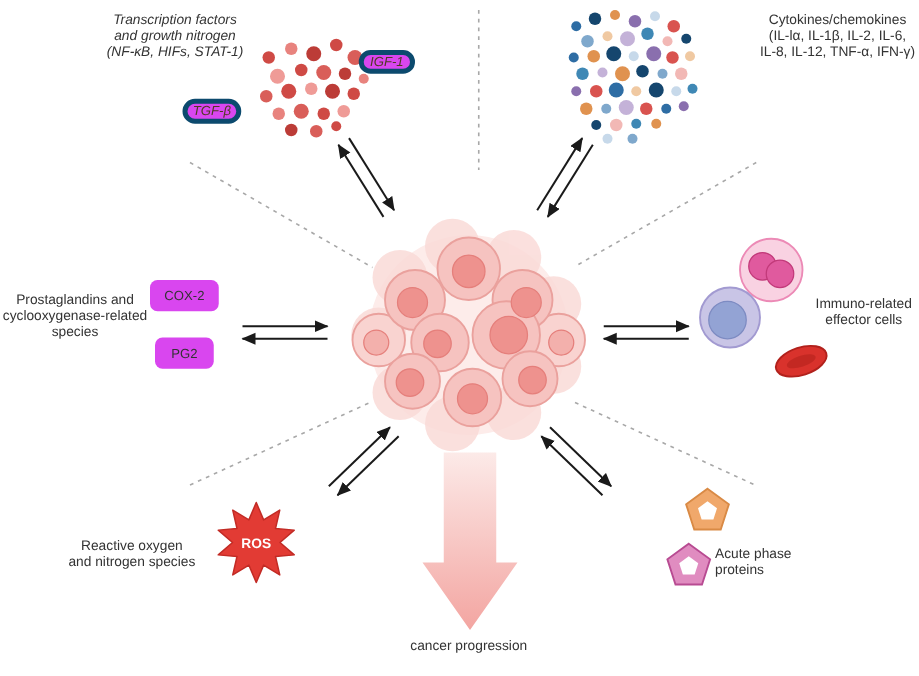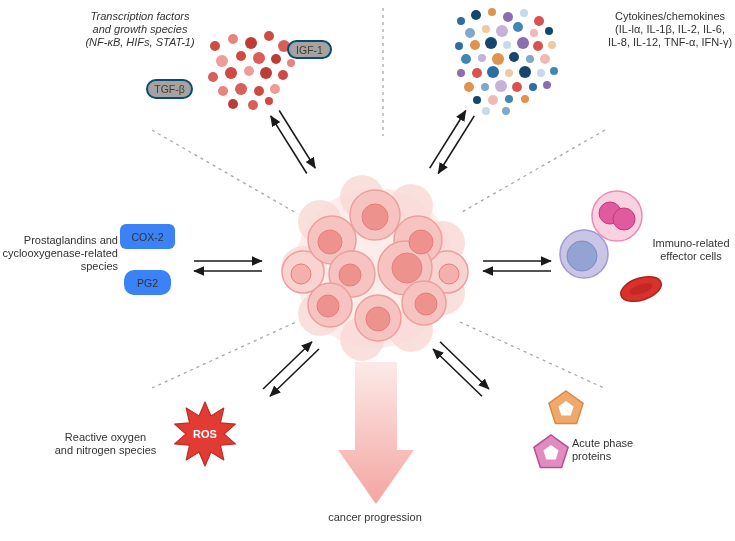--- a/index.html
+++ b/index.html
@@ -3,22 +3,22 @@
 <meta charset="utf-8">
 <style>
   html,body{margin:0;padding:0;background:#fff;}
   .canvas{position:relative;width:735px;height:541px;background:#ffffff;
           font-family:"Liberation Sans",sans-serif;color:#333;overflow:hidden;}
   .canvas svg.base{position:absolute;left:0;top:0;}
   .label{position:absolute;font-size:11px;line-height:13px;text-align:center;color:#333;}
   .label.left-align{text-align:left;}
   .pill{position:absolute;display:flex;align-items:center;justify-content:center;
         font-size:10.5px;box-sizing:border-box;}
-  .pill.orange{background:#a3a3a3;border:2px solid #0c4a6e;border-radius:10px;color:#4f3a22;}
-  .pill.lavender{background:#3b82f6;border:none;border-radius:6px;color:#333;}
+  .pill.orange{background:#d946ef;border:4px solid #0c4a6e;border-radius:10px;color:#4f3a22;font-style:italic;}
+  .pill.lavender{background:#d946ef;border:none;border-radius:6px;color:#333;}
 </style>
 </head>
 <body>
 
 <div class="canvas">
 
   <svg class="base" width="735" height="541" viewBox="0 0 735 541">
     <defs>
       <marker id="ah" markerWidth="8" markerHeight="8" refX="6.5" refY="3" orient="auto">
         <path d="M0,0 L7,3 L0,6 Z" fill="#1a1a1a"></path>
@@ -197,47 +197,47 @@
     </g>
 
     <g>
       <polygon stroke="#c22b25" stroke-width="1.2" stroke-linejoin="round" points="205,402 210.9,415.9 223.8,408.1 220.4,422.8 235.4,424.1 224,434 235.4,443.9 220.4,445.2 223.8,459.9 210.9,452.1 205,466 199.1,452.1 186.2,459.9 189.6,445.2 174.6,443.9 186,434 174.6,424.1 189.6,422.8 186.2,408.1 199.1,415.9" fill="#e23b34"></polygon>
       <text x="205" y="438" text-anchor="middle" font-size="11" font-weight="bold" fill="#ffffff" font-family="Liberation Sans, sans-serif">ROS</text>
     </g>
   </svg>
 
   <div class="label" style="left:55px;top:10px;width:170px;font-style:italic;">
     <div>Transcription factors</div>
-    <div>and growth species</div>
+    <div>and growth nitrogen</div>
     <div>(NF-κB, HIFs, STAT-1)</div>
   </div>
 
   <div class="pill orange" style="left:146px;top:79px;width:47px;height:20px;">
     <span>TGF-β</span>
   </div>
   <div class="pill orange" style="left:287px;top:40px;width:45px;height:19px;">
     <span>IGF-1</span>
   </div>
 
   <div class="label" style="left:594px;top:10px;width:152px;">
     <div>Cytokines/chemokines</div>
     <div>(IL-lα, IL-1β, IL-2, IL-6,</div>
     <div>IL-8, IL-12, TNF-α, IFN-γ)</div>
   </div>
 
-  <div class="label" style="left:2px;top:234px;width:116px;text-align:right;">
+  <div class="label" style="left:2px;top:234px;width:116px;">
     <div>Prostaglandins and</div>
     <div>cyclooxygenase-related</div>
     <div>species</div>
   </div>
 
   <div class="pill lavender" style="left:120px;top:224px;width:55px;height:25px;">
     <span>COX-2</span>
   </div>
-  <div class="pill lavender" style="left:124px;top:270px;width:47px;height:25px;border-radius:10px;">
+  <div class="pill lavender" style="left:124px;top:270px;width:47px;height:25px;">
     <span>PG2</span>
   </div>
 
   <div class="label" style="left:650px;top:237px;width:82px;">
     <div>Immuno-related</div>
     <div>effector cells</div>
   </div>
 
   <div class="label" style="left:38px;top:431px;width:135px;">
     <div>Reactive oxygen</div>

